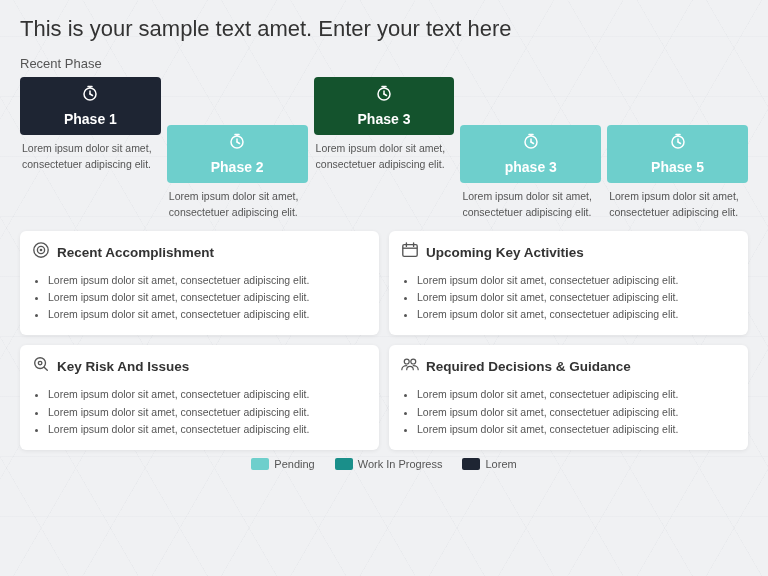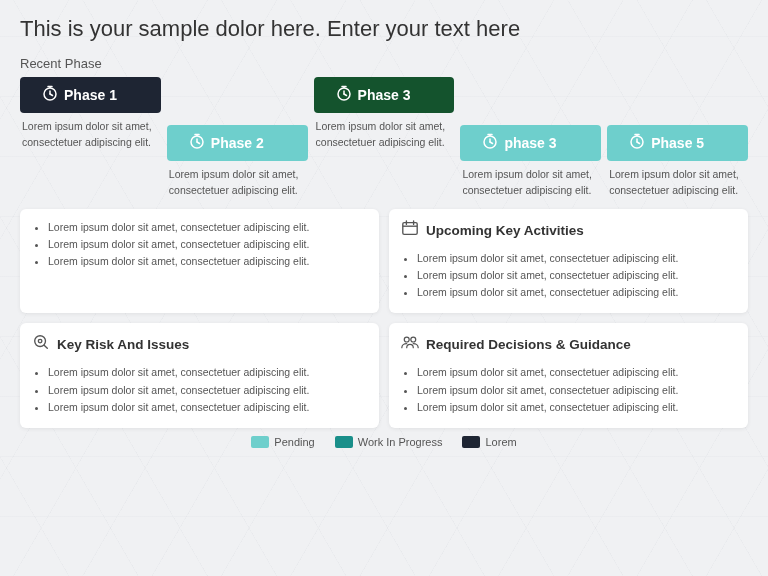--- a/index.html
+++ b/index.html
@@ -59,20 +59,21 @@
     .phase-btn {
       display: flex;
       align-items: center;
       gap: 6px;
       padding: 8px 22px;
       border-radius: 4px;
       color: white;
       font-weight: 700;
       font-size: 14px;
       margin-bottom: 6px;
+      flex-direction: column;
     }
 
     .phase-btn.done { background: #1e2533; }
     .phase-btn.pending { background: #6ecfcc; margin-top: 48px; }
     .phase-btn.wip { background: #14532d; }
 
     .phase-icon {
       font-size: 16px;
       flex-shrink: 0;
     }
@@ -153,21 +154,21 @@
 
     .swatch-pending { background: #6ecfcc; }
     .swatch-wip { background: #1a8f8a; }
     .swatch-done { background: #1e2533; }
   </style>
 </head>
 <body>
 
 <div class="content">
 
-  <h1 class="main-title">This is your sample dolor here. Enter your text here</h1>
+  <h1 class="main-title">This is your sample text amet. Enter your text here</h1>
 
   <div class="section-label">Recent Phase</div>
 
   <div class="phase-bar" id="phase-bar">
       <div class="phase-item">
         <div class="phase-btn done">
           <span class="phase-icon"><svg width="16" height="16" viewBox="0 0 16 16" fill="none" xmlns="http://www.w3.org/2000/svg">
     <circle cx="8" cy="9" r="6" stroke="white" stroke-width="1.5"></circle>
     <path d="M8 9 L8 6" stroke="white" stroke-width="1.5" stroke-linecap="round"></path>
     <path d="M8 9 L10.5 10.5" stroke="white" stroke-width="1.5" stroke-linecap="round"></path>
@@ -227,20 +228,28 @@
     <path d="M8 1.5 L8 3" stroke="white" stroke-width="1.5"></path>
   </svg></span>
           <span>Phase 5</span>
         </div>
         <div class="phase-desc">Lorem ipsum dolor sit amet, consectetuer adipiscing elit.</div>
       </div>
     </div>
 
   <div class="lower-sections" id="lower-sections">
       <div class="section-card">
+        <div class="section-header">
+          <span class="section-header-icon"><svg width="18" height="18" viewBox="0 0 20 20" fill="none" xmlns="http://www.w3.org/2000/svg">
+              <circle cx="10" cy="10" r="8" stroke="#555" stroke-width="1.5"></circle>
+              <circle cx="10" cy="10" r="4" stroke="#555" stroke-width="1.5"></circle>
+              <circle cx="10" cy="10" r="1.5" fill="#555"></circle>
+            </svg></span>
+          <span class="section-header-title">Recent Accomplishment</span>
+        </div>
         <ul class="section-list">
           <li>Lorem ipsum dolor sit amet, consectetuer adipiscing elit.</li>
           <li>Lorem ipsum dolor sit amet, consectetuer adipiscing elit.</li>
           <li>Lorem ipsum dolor sit amet, consectetuer adipiscing elit.</li>
         </ul>
       </div>
       <div class="section-card">
         <div class="section-header">
           <span class="section-header-icon"><svg width="18" height="18" viewBox="0 0 20 20" fill="none" xmlns="http://www.w3.org/2000/svg">
               <rect x="2" y="4" width="16" height="13" rx="1.5" stroke="#555" stroke-width="1.5"></rect>

